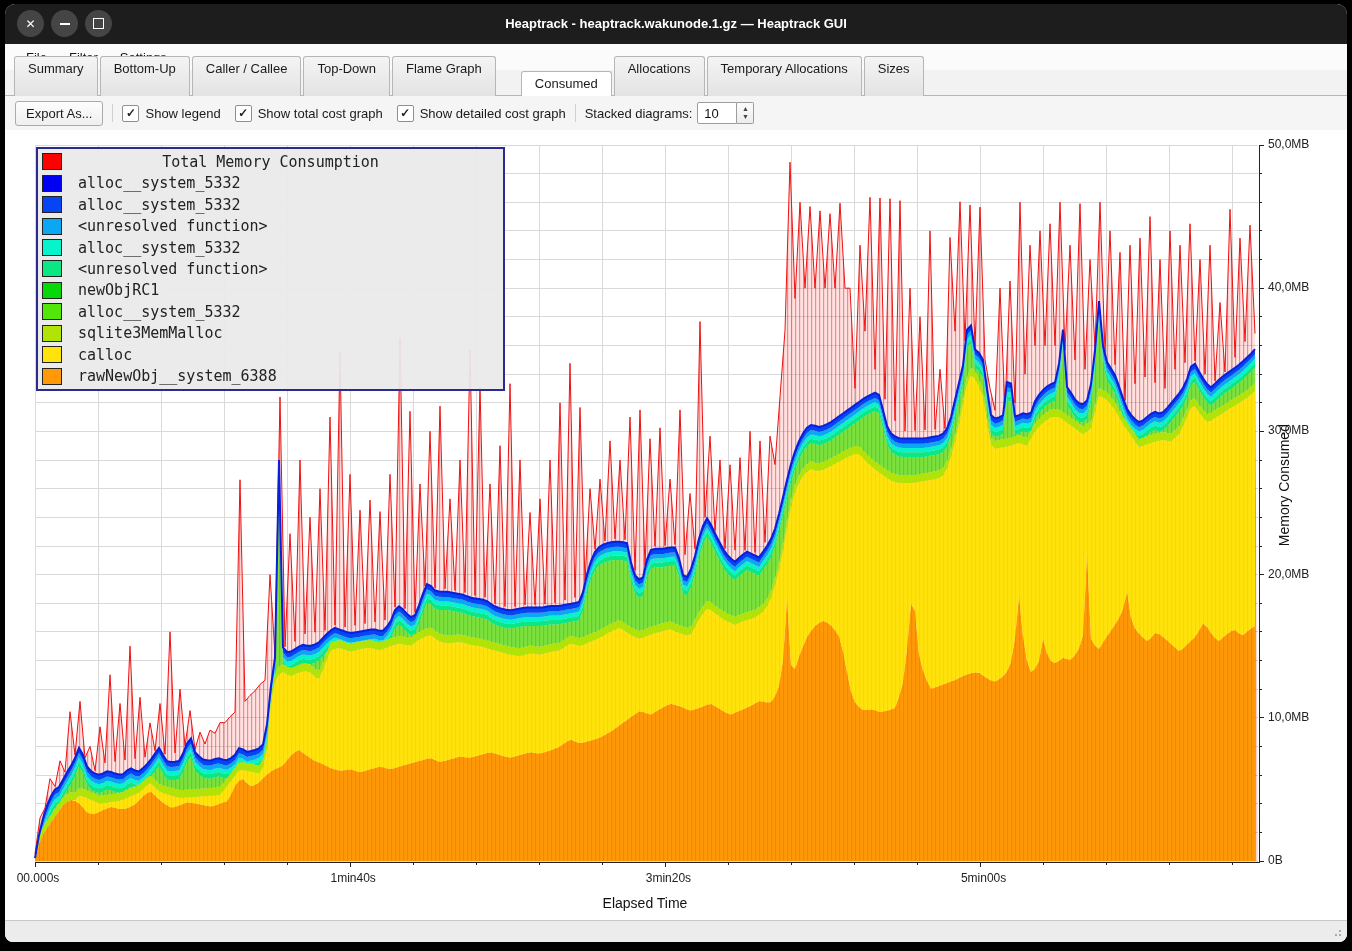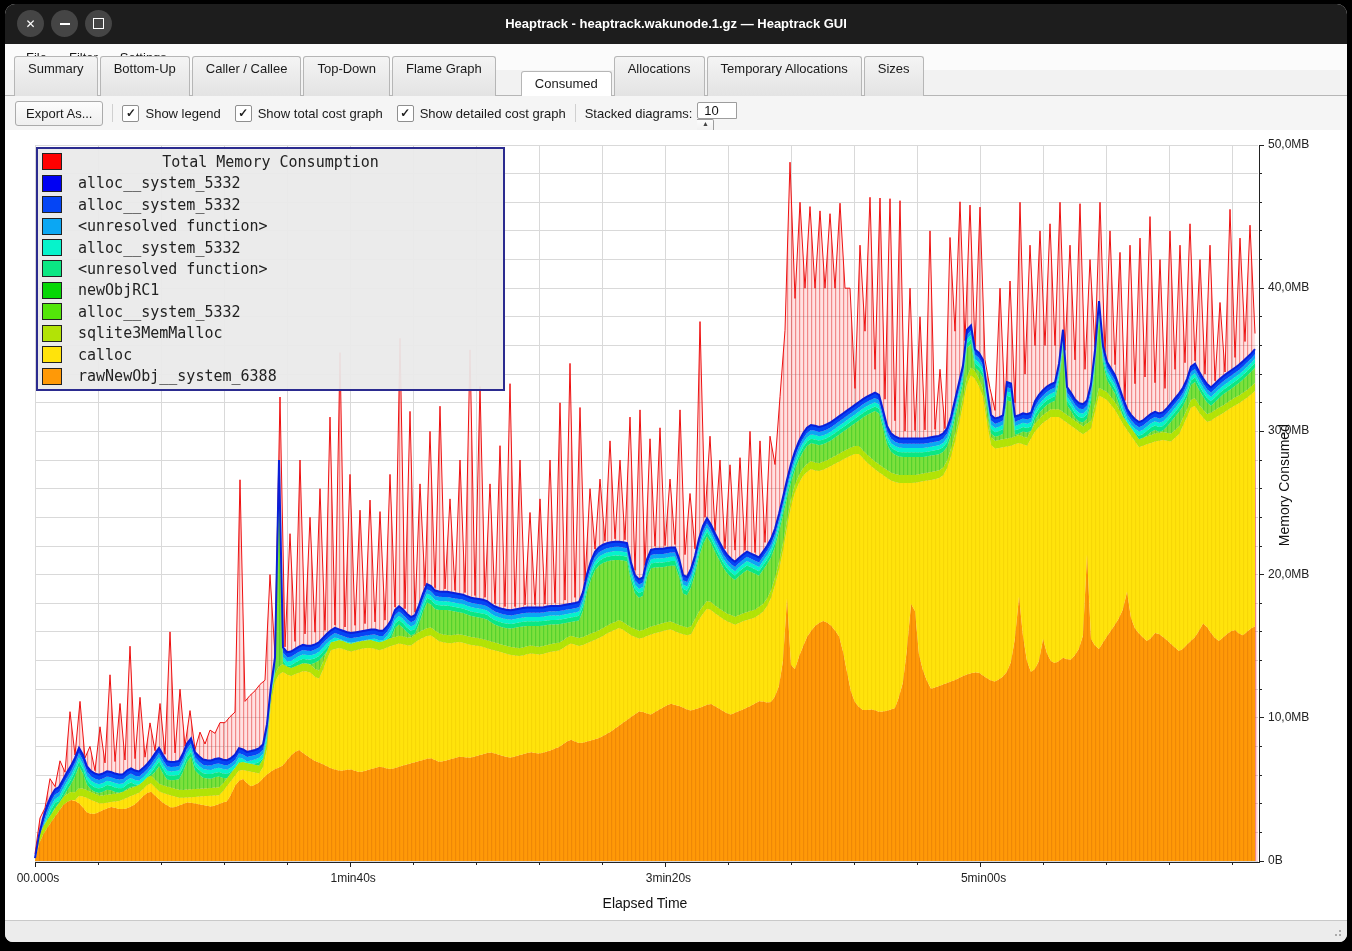--- a/index.html
+++ b/index.html
@@ -28,21 +28,21 @@
   .tab.active{background:#fff;padding-bottom:5px;font-weight:normal;margin-left:24px;}
   
   .toolbar{position:absolute;left:0;top:92px;right:0;height:34px;background:#f5f5f5;
     display:flex;align-items:center;padding-left:10px;gap:9px;}
   .btn{border:1px solid #ababab;border-radius:3px;background:linear-gradient(#fdfdfd,#efefef);
     font-size:13px;color:#1a1a1a;padding:4px 10px;}
   .chk{display:flex;align-items:center;gap:6px;font-size:13px;color:#1a1a1a;}
   .box{width:15px;height:15px;border:1px solid #8f8f8f;border-radius:2px;background:#fff;
     display:flex;align-items:center;justify-content:center;font-size:12px;font-weight:bold;color:#222;line-height:1;}
   .vsep{width:1px;height:18px;background:#d0d0d0;}
-  .spin{display:flex;align-items:stretch;height:22px;flex-direction:column;}
+  .spin{display:flex;align-items:stretch;height:22px;}
   .spin .val{border:1px solid #9d9d9d;border-radius:2px 0 0 2px;background:#fff;min-width:26px;
     display:flex;align-items:center;padding:0 6px;font-size:13px;color:#111;}
   .spin .arr{border:1px solid #9d9d9d;border-left:none;border-radius:0 2px 2px 0;background:linear-gradient(#fcfcfc,#ececec);
     width:16px;display:flex;flex-direction:column;align-items:center;justify-content:center;font-size:7px;color:#444;line-height:1.1;}
   
   .chartpanel{position:absolute;left:0;top:126px;right:0;bottom:21px;background:#fff;}
   #plot{position:absolute;left:30px;top:15px;overflow:visible;}
   .ylab{position:absolute;font-size:12px;color:#222;white-space:nowrap;}
   .xlab{position:absolute;font-size:12px;color:#222;white-space:nowrap;transform:translateX(-50%);}
   .xtitle{position:absolute;left:640px;bottom:10px;transform:translateX(-50%);font-size:14px;color:#111;}

